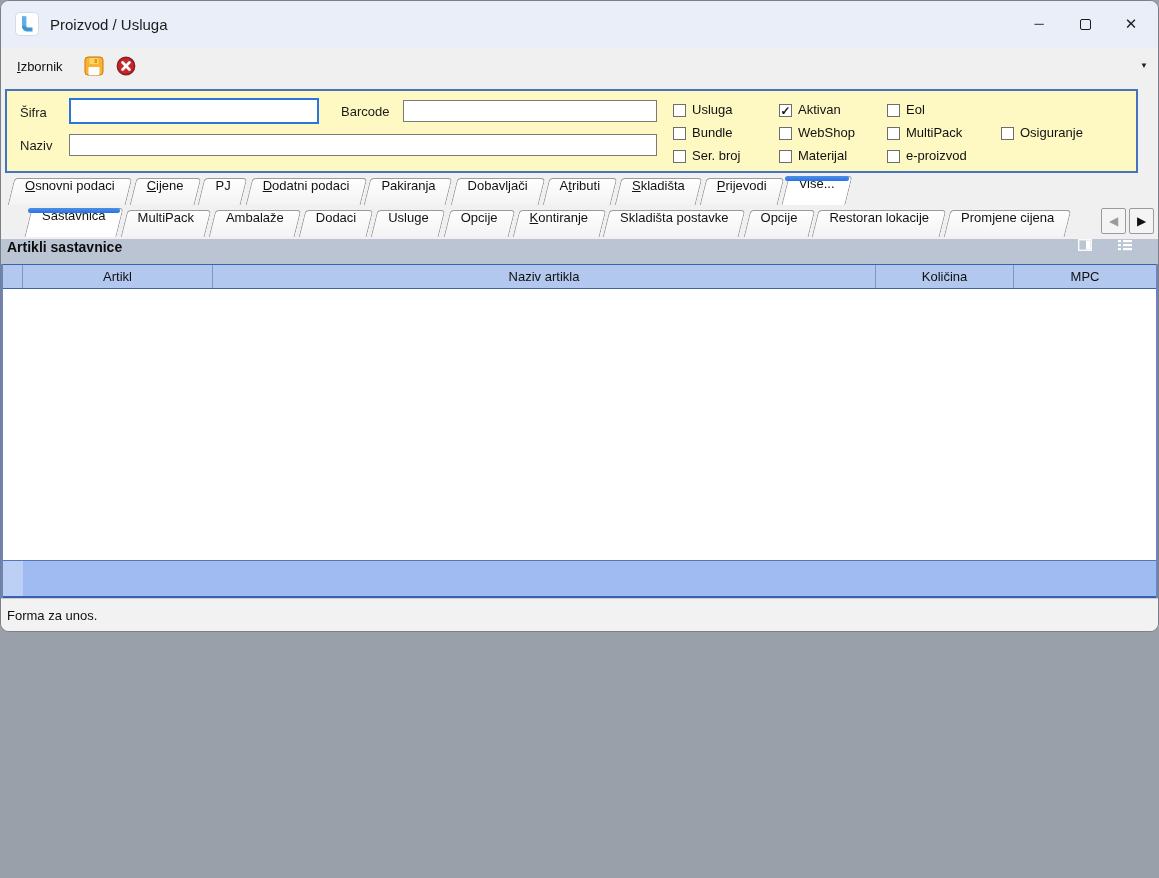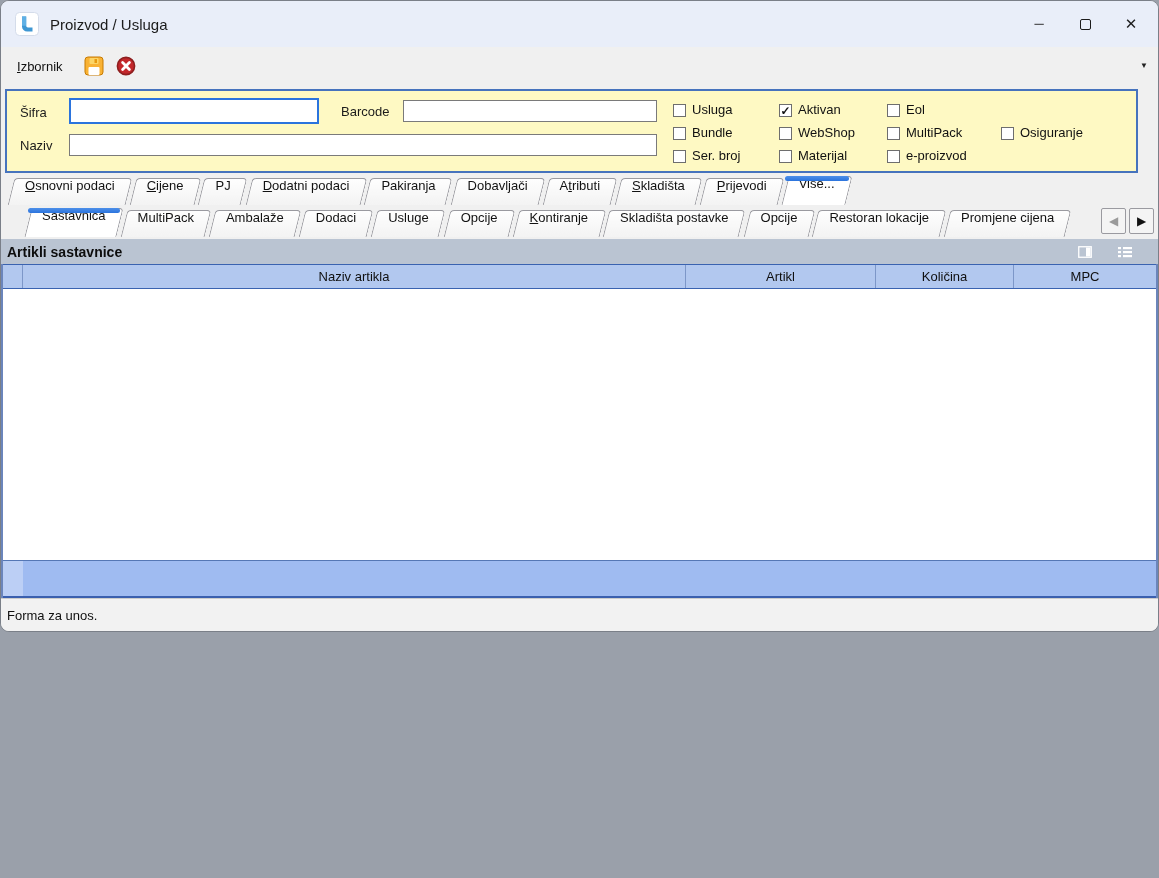--- a/index.html
+++ b/index.html
@@ -84,21 +84,21 @@
   .arrow-btn {
     width:25px; height:26px; background:#f4f4f4; border:1px solid #9a9aa0; border-radius:2px;
     display:flex; align-items:center; justify-content:center; font-size:12px;
   }
   .arrow-btn.prev { color:#9a9a9a; }
   .arrow-btn.next { color:#111; }
 
   
   .grid-caption {
     flex:0 0 25px; height:25px; margin-top:2px; background:var(--caption-bg,#bac4d2);
-    display:flex; align-items:center; padding:0 8px 0 6px;
+    display:flex; align-items:flex-start; padding:0 8px 0 6px;
   }
   .grid-caption-text { font-weight:bold; font-size:14px; color:#0d0d0d; }
   .grid-caption-icons { margin-left:auto; display:flex; gap:26px; align-items:center; padding-right:18px; }
 
   .grid-wrap { flex:1; display:flex; flex-direction:column; border-left:2px solid #6b85bb; border-right:2px solid #6b85bb; }
   .grid-header {
     flex:0 0 25px; display:flex; background:var(--header-bg,#b2c8ef);
     border-top:1px solid #3a63b0; border-bottom:1px solid #3a63b0;
   }
   .gh-cell {
@@ -319,22 +319,22 @@
           <rect x="5" y="5" width="9" height="2.2" fill="#ffffff"></rect>
         <rect x="0" y="9" width="3" height="2.2" fill="#ffffff"></rect>
           <rect x="5" y="9" width="9" height="2.2" fill="#ffffff"></rect>
       </svg>
     </div>
   </div>
 
   <div class="grid-wrap">
     <div class="grid-header">
       <div class="gh-cell col-c0"></div>
+      <div class="gh-cell col-artikl">Artikl</div>
       <div class="gh-cell col-naziv">Naziv artikla</div>
-      <div class="gh-cell col-artikl">Artikl</div>
       <div class="gh-cell col-kolicina">Količina</div>
       <div class="gh-cell col-mpc">MPC</div>
     </div>
     <div class="grid-body"></div>
     <div class="grid-footer">
       <div class="gf-first"></div>
     </div>
   </div>
 
   <div class="statusbar">

